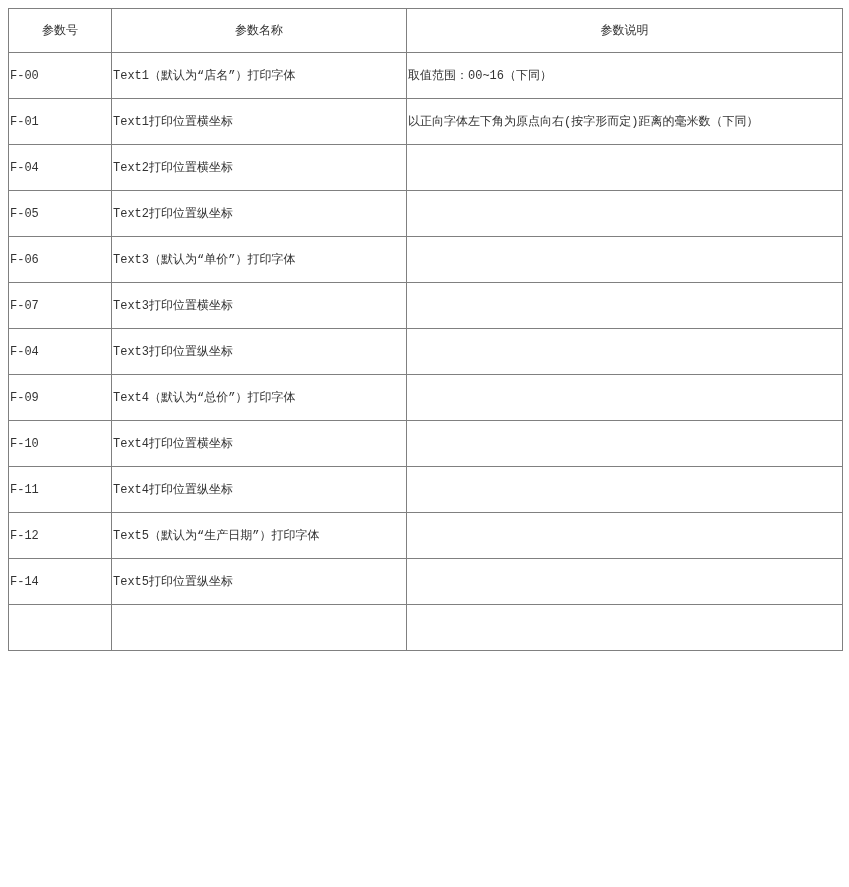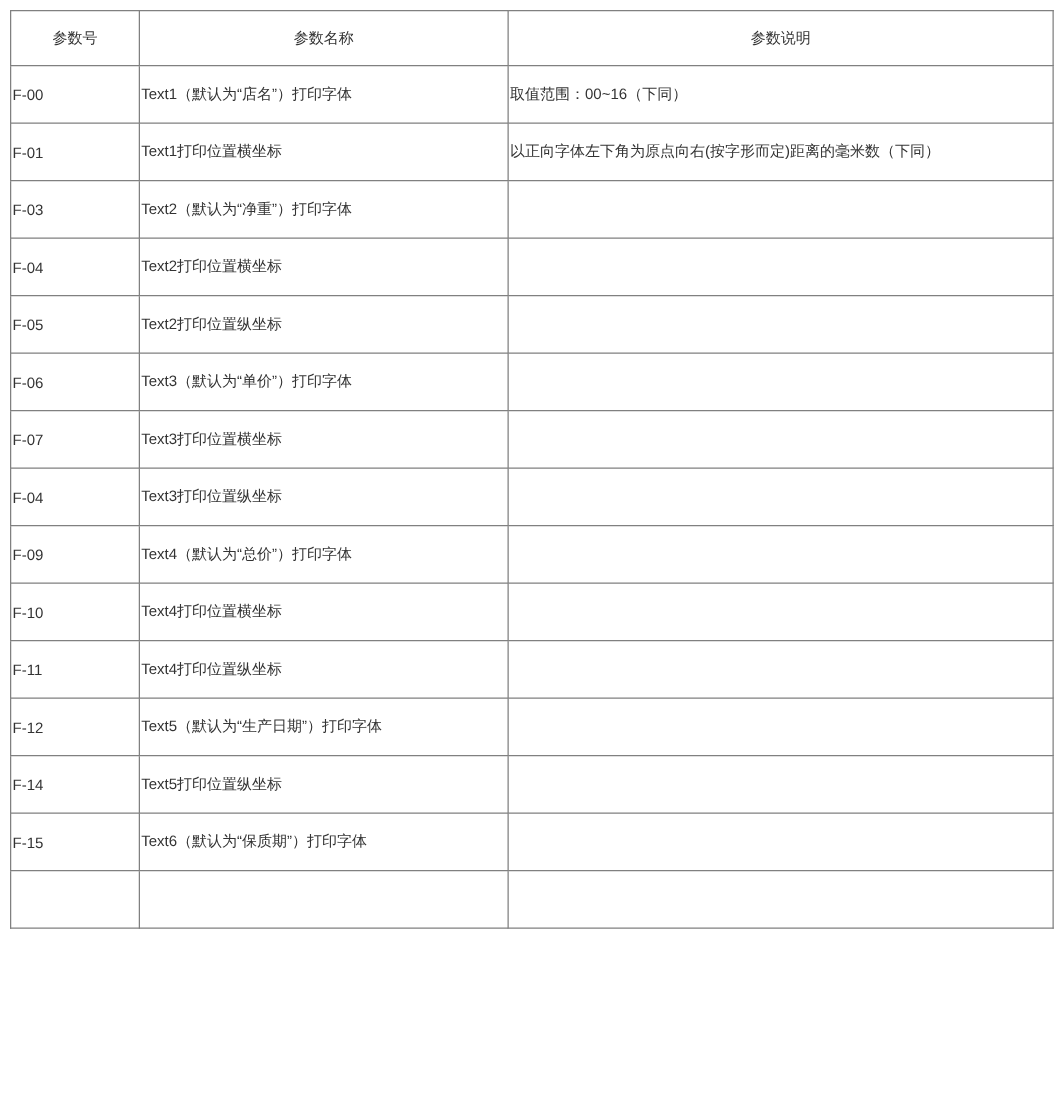--- a/index.html
+++ b/index.html
@@ -6,21 +6,21 @@
     margin: 0;
     padding: 0;
     background: #ffffff;
   }
   .page {
     position: relative;
     width: 849px;
     height: 887px;
     overflow: hidden;
     background: #ffffff;
-    font-family: Liberation Sans, sans-serif;
+    font-family: Liberation Mono, monospace;
   }
   table.param-table {
     position: absolute;
     left: 8px;
     top: 8px;
     width: 834px;
     border-collapse: collapse;
     table-layout: fixed;
     font-size: 12px;
     color: #333333;
@@ -69,25 +69,20 @@
         <td>F-00</td>
         <td>Text1（默认为“店名”）打印字体</td>
         <td>取值范围：00~16（下同）</td>
       </tr>
       <tr>
         <td>F-01</td>
         <td>Text1打印位置横坐标</td>
         <td>以正向字体左下角为原点向右(按字形而定)距离的毫米数（下同）</td>
       </tr>
       <tr>
-        <td>F-03</td>
-        <td>Text2（默认为“净重”）打印字体</td>
-        <td></td>
-      </tr>
-      <tr>
         <td>F-04</td>
         <td>Text2打印位置横坐标</td>
         <td></td>
       </tr>
       <tr>
         <td>F-05</td>
         <td>Text2打印位置纵坐标</td>
         <td></td>
       </tr>
       <tr>
@@ -124,24 +119,19 @@
         <td>F-12</td>
         <td>Text5（默认为“生产日期”）打印字体</td>
         <td></td>
       </tr>
       <tr>
         <td>F-14</td>
         <td>Text5打印位置纵坐标</td>
         <td></td>
       </tr>
       <tr>
-        <td>F-15</td>
-        <td>Text6（默认为“保质期”）打印字体</td>
-        <td></td>
-      </tr>
-      <tr>
         <td></td>
         <td></td>
         <td></td>
       </tr>
     </tbody>
   </table>
 </div>
 
 </body></html>

